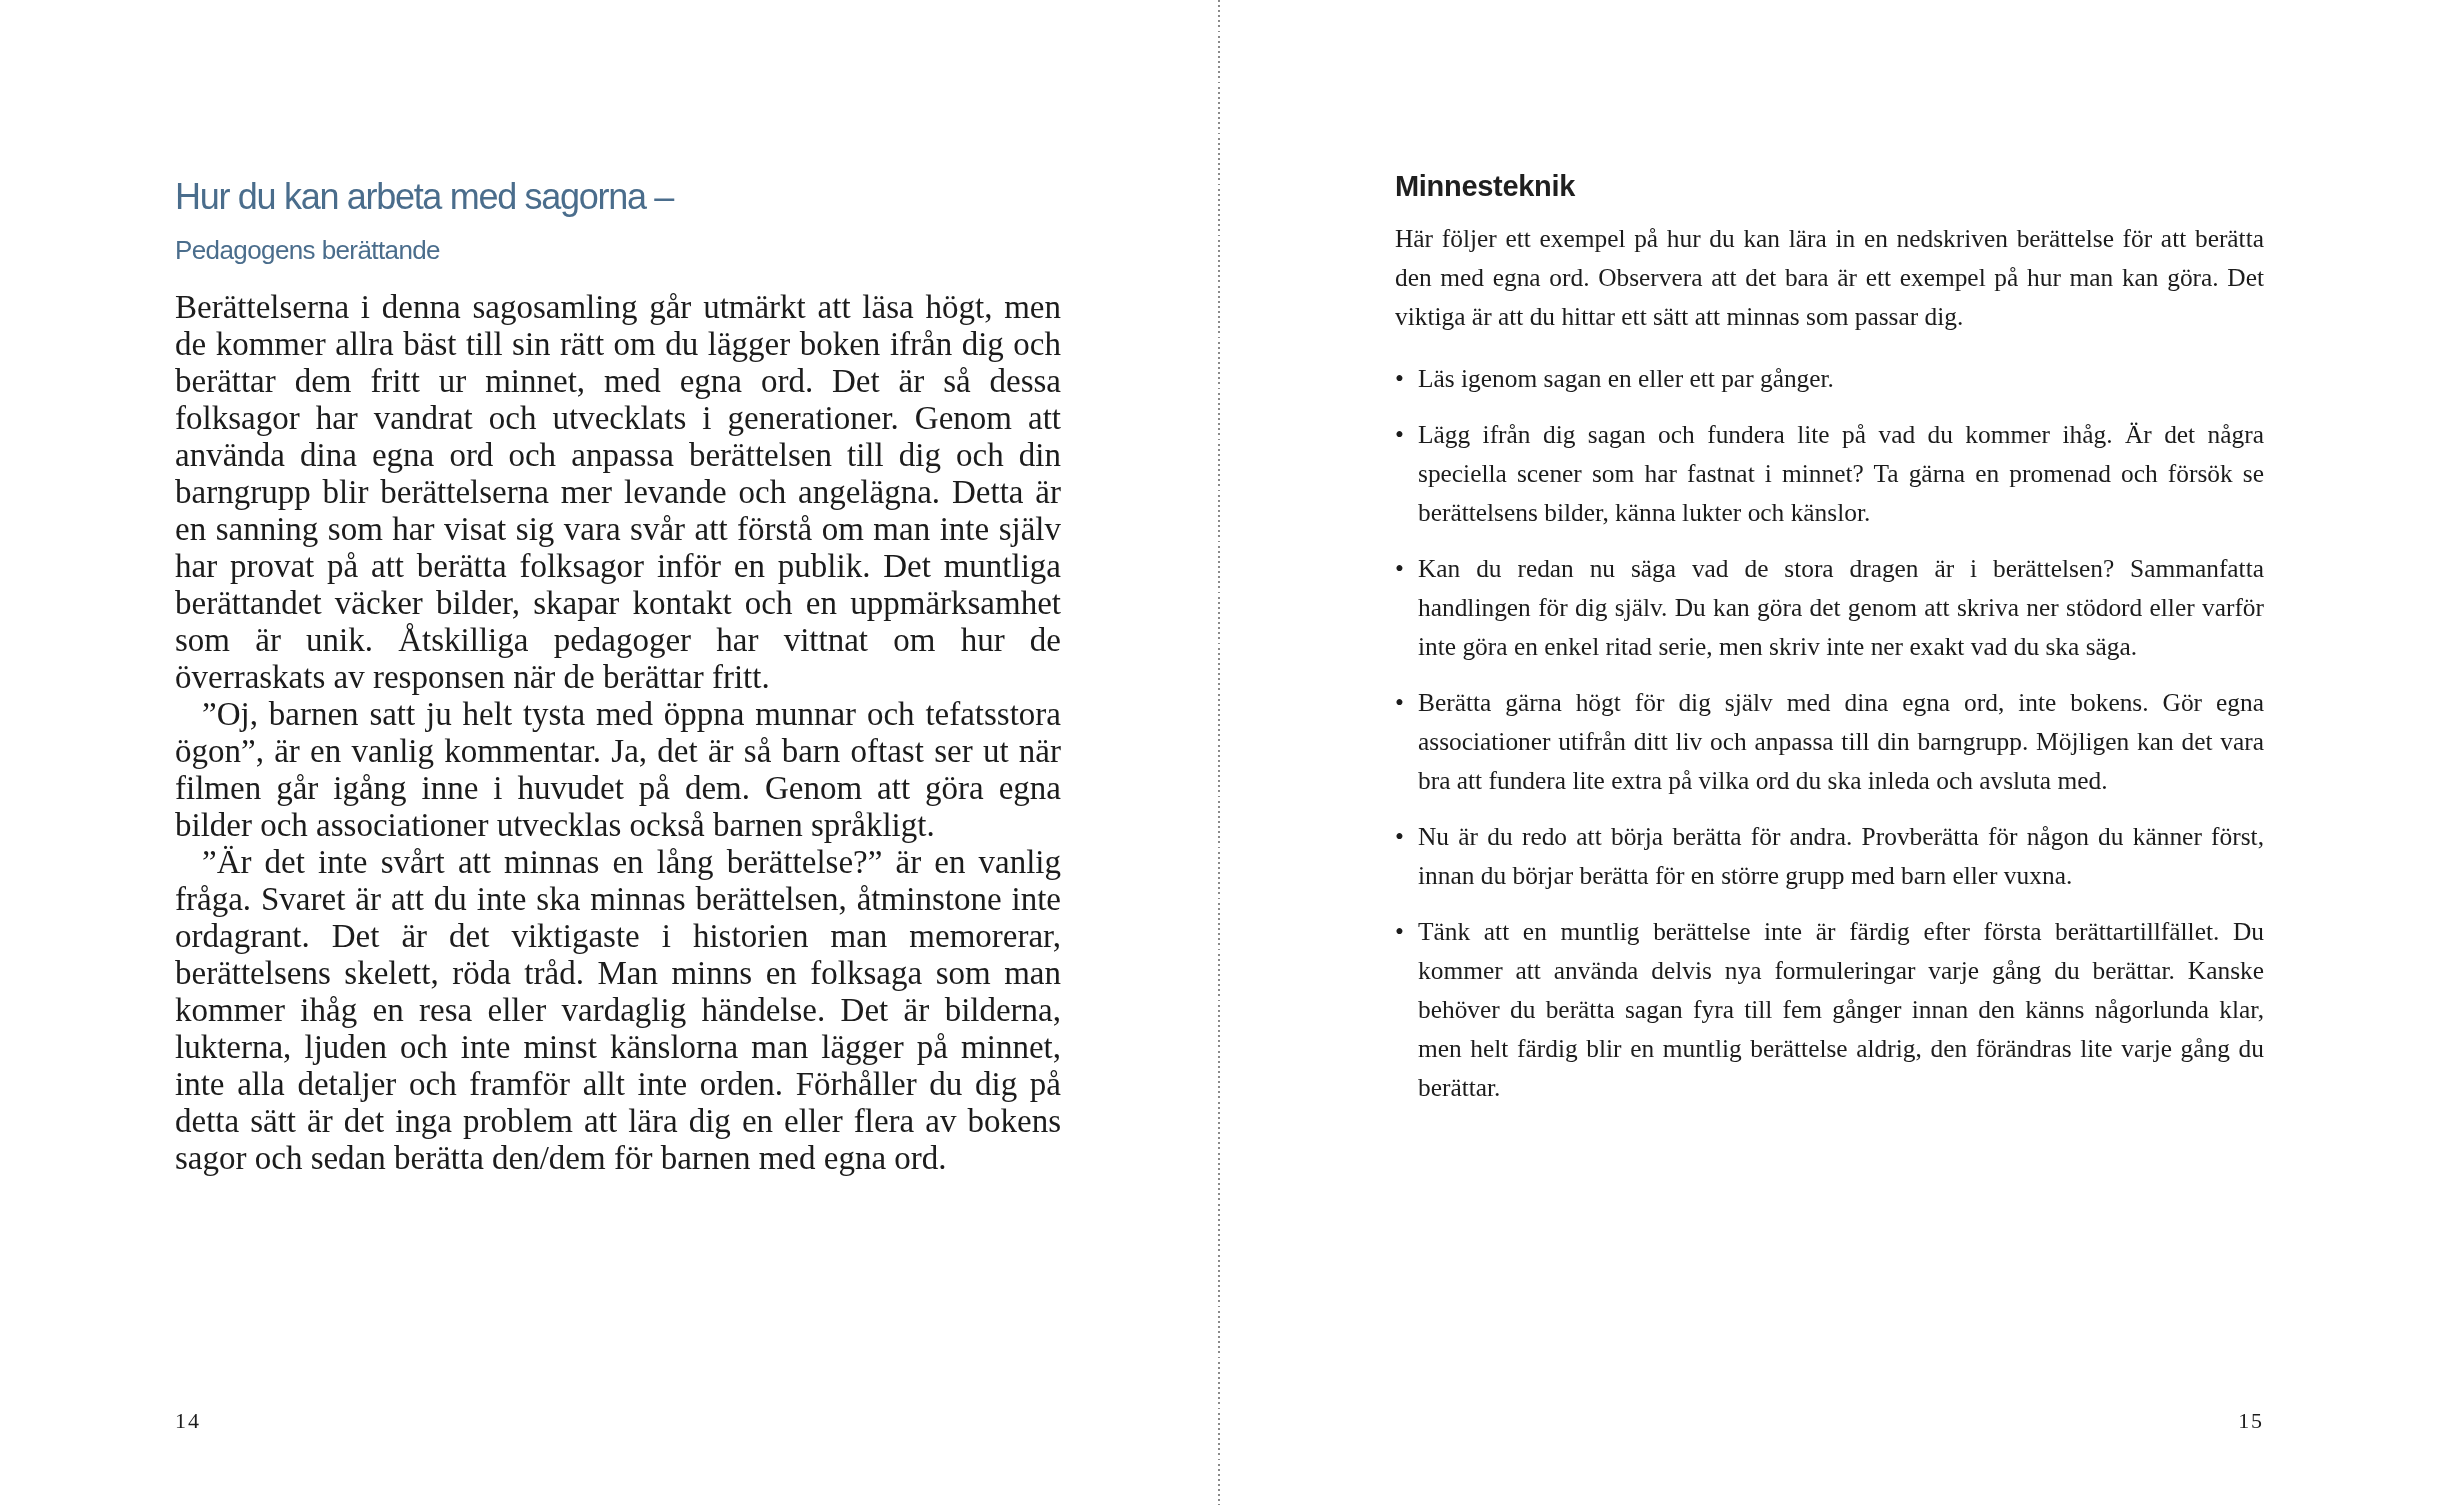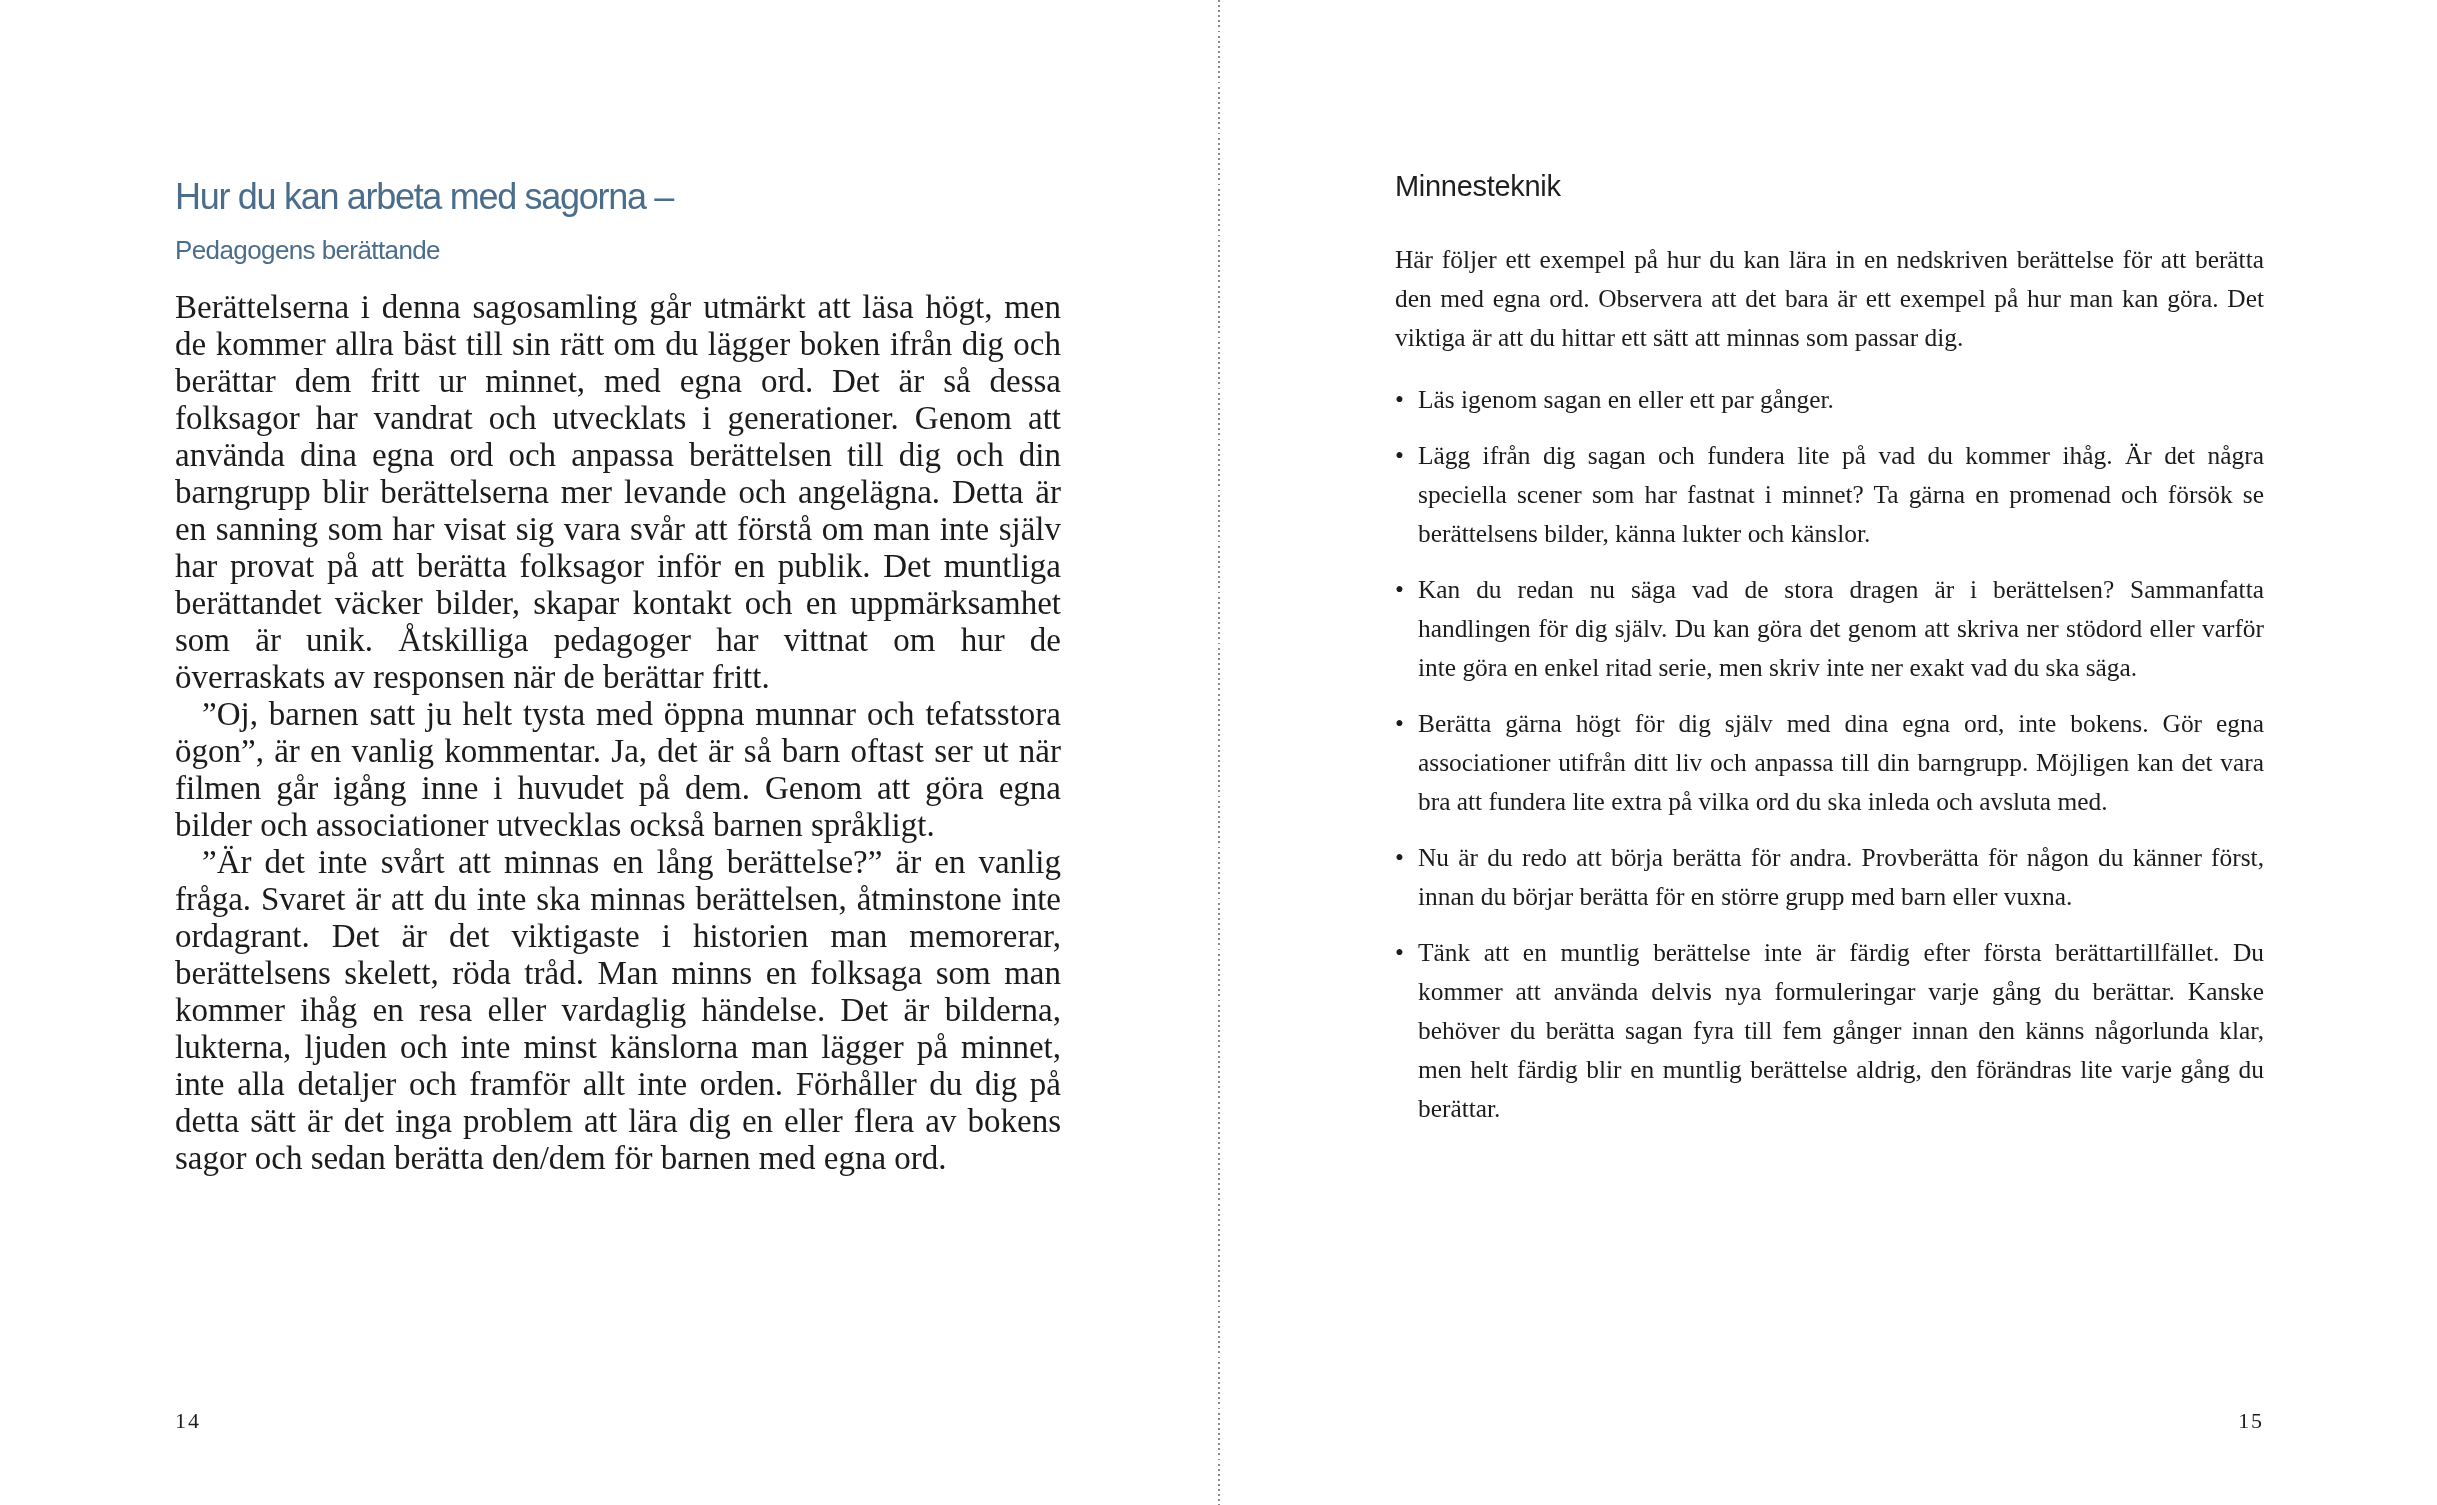--- a/index.html
+++ b/index.html
@@ -60,29 +60,29 @@
     font-size: 33px;
     line-height: 37px;
     text-align: justify;
   }
   .page-left .body-text { margin-top: 16.5px; }
   .page-left p.indent { text-indent: 27px; }
 
   h3.subsection-heading {
     margin-top: 168px;
     font-family: "Liberation Sans", sans-serif;
-    font-weight: 400;
+    font-weight: 700;
     font-size: 29px;
     line-height: 36px;
     letter-spacing: -0.3px;
     color: var(--heading-dark);
   }
 
   .intro-text {
-    margin-top: 36px;
+    margin-top: 15px;
     font-size: 25.4px;
     line-height: 39px;
     text-align: justify;
   }
 
   ul.tips-list {
     margin-top: 23px;
     list-style: none;
   }
   ul.tips-list li {

